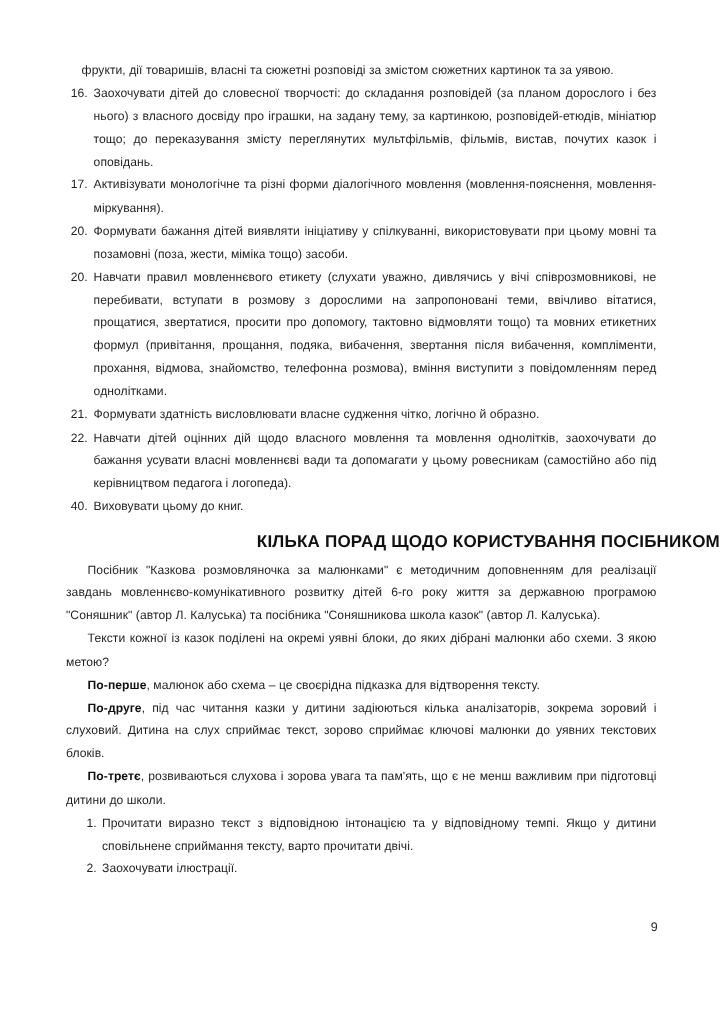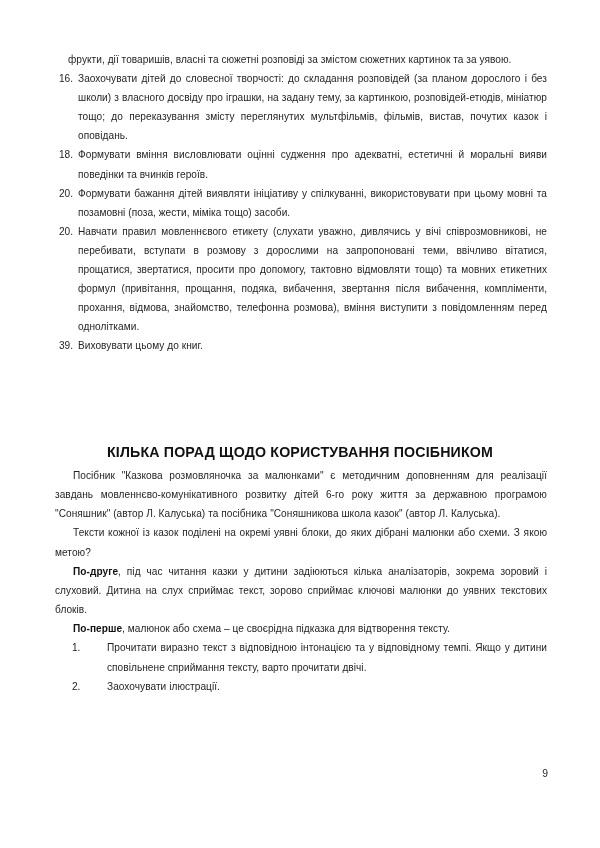--- a/index.html
+++ b/index.html
@@ -73,21 +73,21 @@
   }
   .item-text:last-line,
   .cont-para:last-line { text-align: left; }
 
   
   .section-heading {
     position: absolute;
     left: 0;
     top: 432px;
     width: 600px;
-    text-align: center;
+    text-align: right;
     font-size: 14.2px;
     font-weight: bold;
     letter-spacing: 0.012em;
     color: #111111;
   }
 
   
   .prose {
     position: absolute;
     left: 55px;
@@ -122,21 +122,20 @@
     color: #1f1f1f;
   }
   .steps .step-text {
     flex: 1 1 auto;
     font-size: 10.1px;
     line-height: 19.15px;
     text-align: justify;
     text-justify: inter-word;
     letter-spacing: 0.005em;
     color: #1f1f1f;
-    margin-left: 22px;
   }
 
   
   .folio {
     position: absolute;
     right: 52px;
     top: 768px;
     font-size: 10.4px;
     color: #2a2a2a;
   }
@@ -145,61 +144,70 @@
 <body>
 
 <div class="page">
 
   <div class="numbered-list">
 
     <p class="cont-para">фрукти, дії товаришів, власні та сюжетні розповіді за змістом сюжетних картинок та за уявою.</p>
 
     <div class="list-item">
       <span class="item-num">16.</span>
-      <span class="item-text">Заохочувати дітей до словесної творчості: до складання розповідей (за планом дорослого і без школи) з власного досвіду про іграшки, на задану тему, за картинкою, розповідей-етюдів, мініатюр тощо; до переказування змісту переглянутих мультфільмів, фільмів, вистав, почутих казок і оповідань.</span>
-    </div>
-
-
-    <div class="list-item">
-      <span class="item-num">18.</span>
-      <span class="item-text">Формувати вміння висловлювати оцінні судження про адекватні, естетичні й моральні вияви поведінки та вчинків героїв.</span>
-    </div>
+      <span class="item-text">Заохочувати дітей до словесної творчості: до складання розповідей (за планом дорослого і без нього) з власного досвіду про іграшки, на задану тему, за картинкою, розповідей-етюдів, мініатюр тощо; до переказування змісту переглянутих мультфільмів, фільмів, вистав, почутих казок і оповідань.</span>
+    </div>
+
+    <div class="list-item">
+      <span class="item-num">17.</span>
+      <span class="item-text">Активізувати монологічне та різні форми діалогічного мовлення (мовлення-пояснення, мовлення-міркування).</span>
+    </div>
+
 
     <div class="list-item">
       <span class="item-num">20.</span>
       <span class="item-text">Формувати бажання дітей виявляти ініціативу у спілкуванні, використовувати при цьому мовні та позамовні (поза, жести, міміка тощо) засоби.</span>
     </div>
 
     <div class="list-item">
       <span class="item-num">20.</span>
       <span class="item-text">Навчати правил мовленнєвого етикету (слухати уважно, дивлячись у вічі співрозмовникові, не перебивати, вступати в розмову з дорослими на запропоновані теми, ввічливо вітатися, прощатися, звертатися, просити про допомогу, тактовно відмовляти тощо) та мовних етикетних формул (привітання, прощання, подяка, вибачення, звертання після вибачення, компліменти, прохання, відмова, знайомство, телефонна розмова), вміння виступити з повідомленням перед однолітками.</span>
     </div>
 
-
-
-    <div class="list-item">
-      <span class="item-num">39.</span>
+    <div class="list-item">
+      <span class="item-num">21.</span>
+      <span class="item-text">Формувати здатність висловлювати власне судження чітко, логічно й образно.</span>
+    </div>
+
+    <div class="list-item">
+      <span class="item-num">22.</span>
+      <span class="item-text">Навчати дітей оцінних дій щодо власного мовлення та мовлення однолітків, заохочувати до бажання усувати власні мовленнєві вади та допомагати у цьому ровесникам (самостійно або під керівництвом педагога і логопеда).</span>
+    </div>
+
+    <div class="list-item">
+      <span class="item-num">40.</span>
       <span class="item-text">Виховувати цьому до книг.</span>
     </div>
 
   </div>
 
   <h2 class="section-heading">КІЛЬКА ПОРАД ЩОДО КОРИСТУВАННЯ ПОСІБНИКОМ</h2>
 
   <div class="prose">
 
     <p><span>Посібник "Казкова розмовляночка за малюнками" є методичним доповненням для реалізації завдань мовленнєво-комунікативного розвитку дітей 6-го року життя за державною програмою "Соняшник" (автор Л. Калуська) та посібника "Соняшникова школа казок" (автор Л. Калуська).</span></p>
 
 
     <p><span>Тексти кожної із казок поділені на окремі уявні блоки, до яких дібрані малюнки або схеми. З якою метою?</span></p>
 
+    <p><b>По-перше</b><span>, малюнок або схема – це своєрідна підказка для відтворення тексту.</span></p>
+
     <p><b>По-друге</b><span>, під час читання казки у дитини задіюються кілька аналізаторів, зокрема зоровий і слуховий. Дитина на слух сприймає текст, зорово сприймає ключові малюнки до уявних текстових блоків.</span></p>
 
-    <p><b>По-перше</b><span>, малюнок або схема – це своєрідна підказка для відтворення тексту.</span></p>
-
+    <p><b>По-третє</b><span>, розвиваються слухова і зорова увага та пам'ять, що є не менш важливим при підготовці дитини до школи.</span></p>
 
 
     <div class="steps">
       <div class="step">
         <span class="step-num">1.</span>
         <span class="step-text">Прочитати виразно текст з відповідною інтонацією та у відповідному темпі. Якщо у дитини сповільнене сприймання тексту, варто прочитати двічі.</span>
       </div>
       <div class="step">
         <span class="step-num">2.</span>
         <span class="step-text">Заохочувати ілюстрації.</span>

